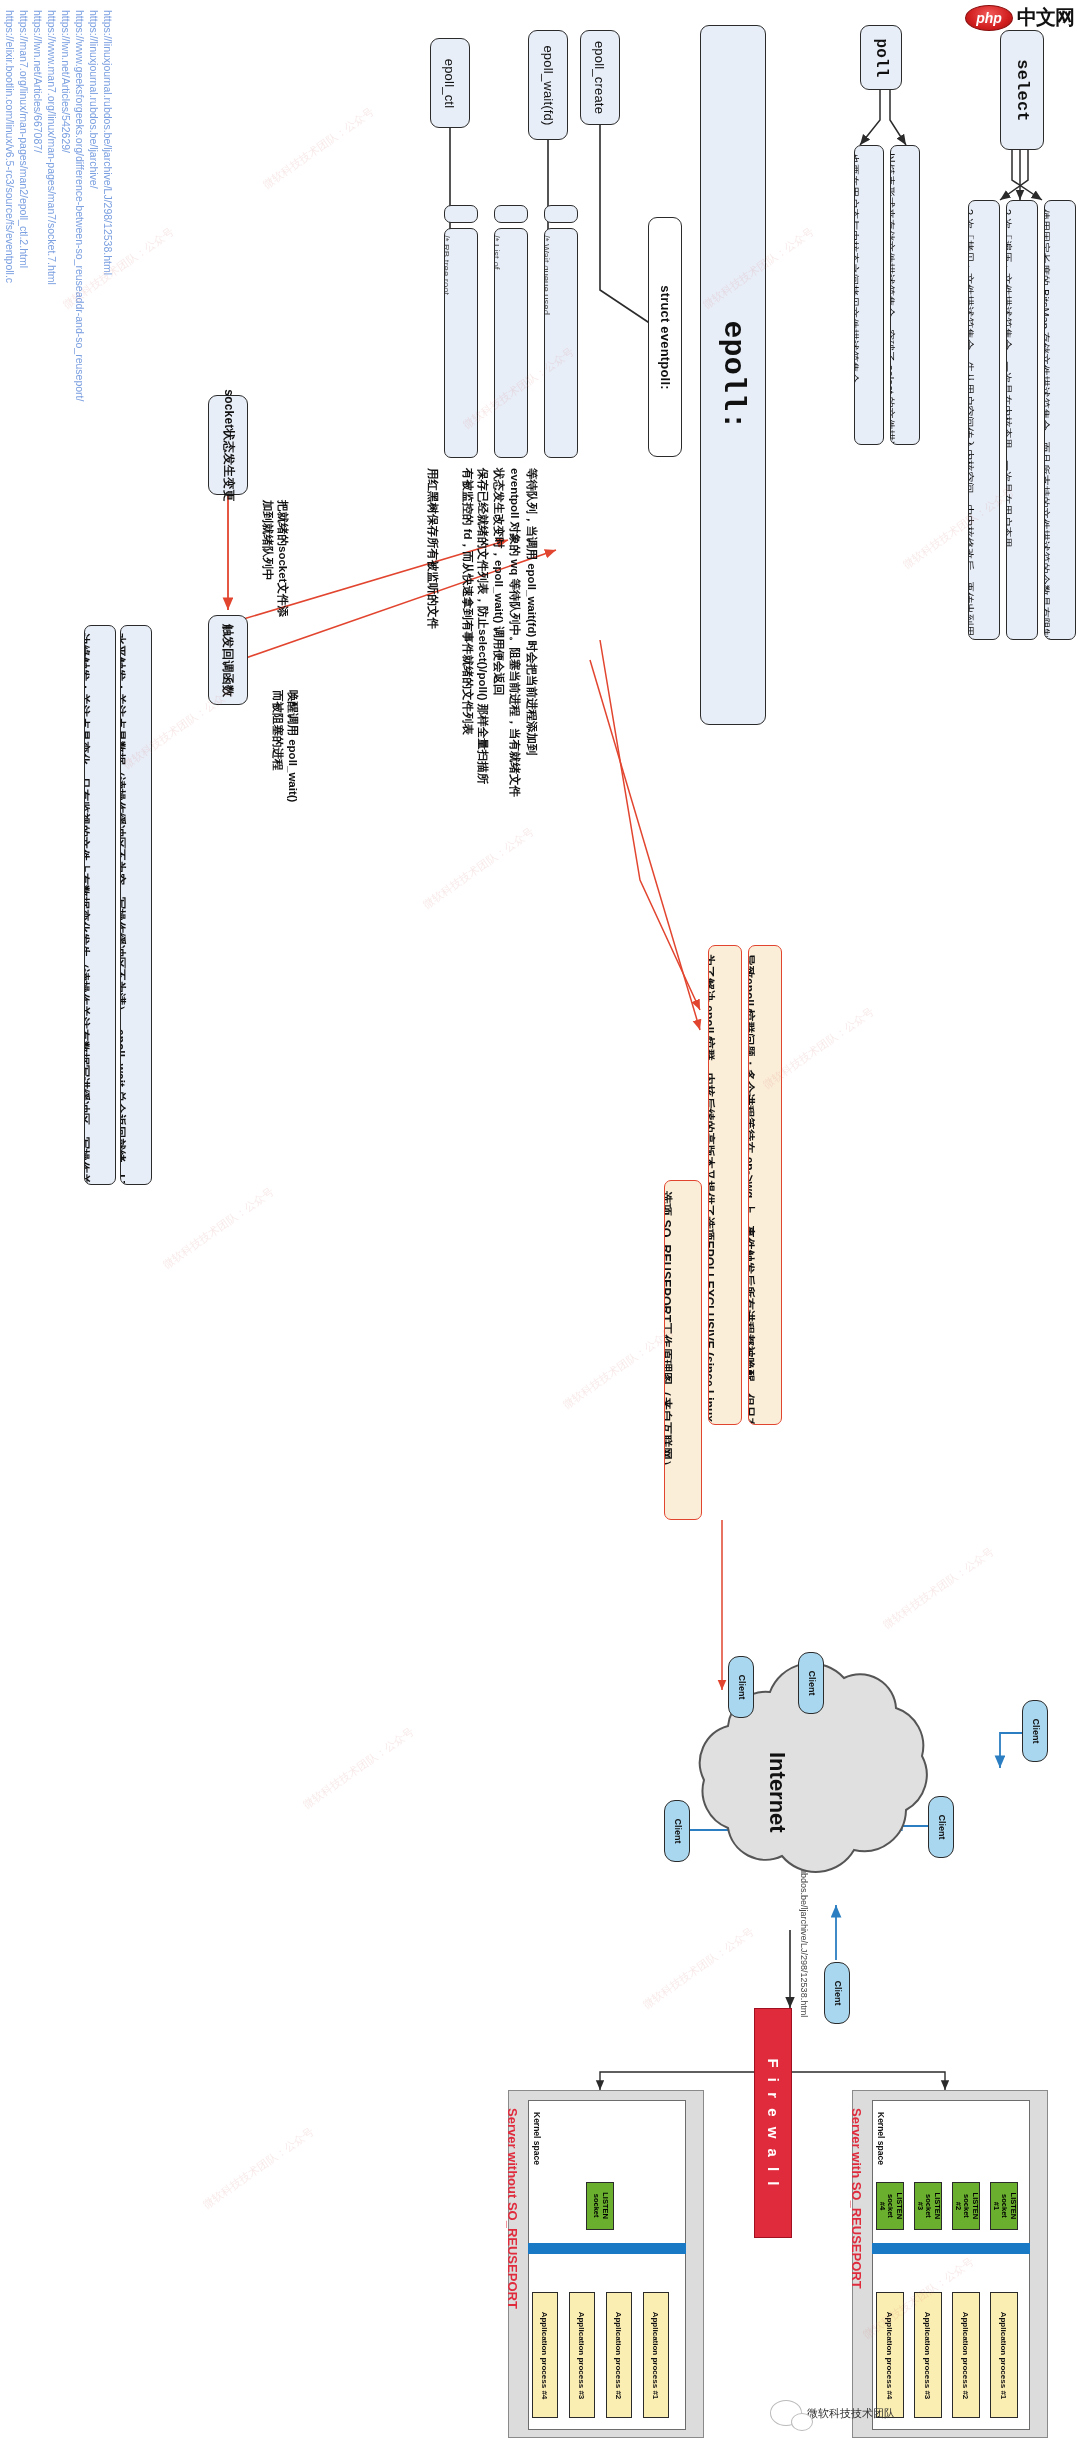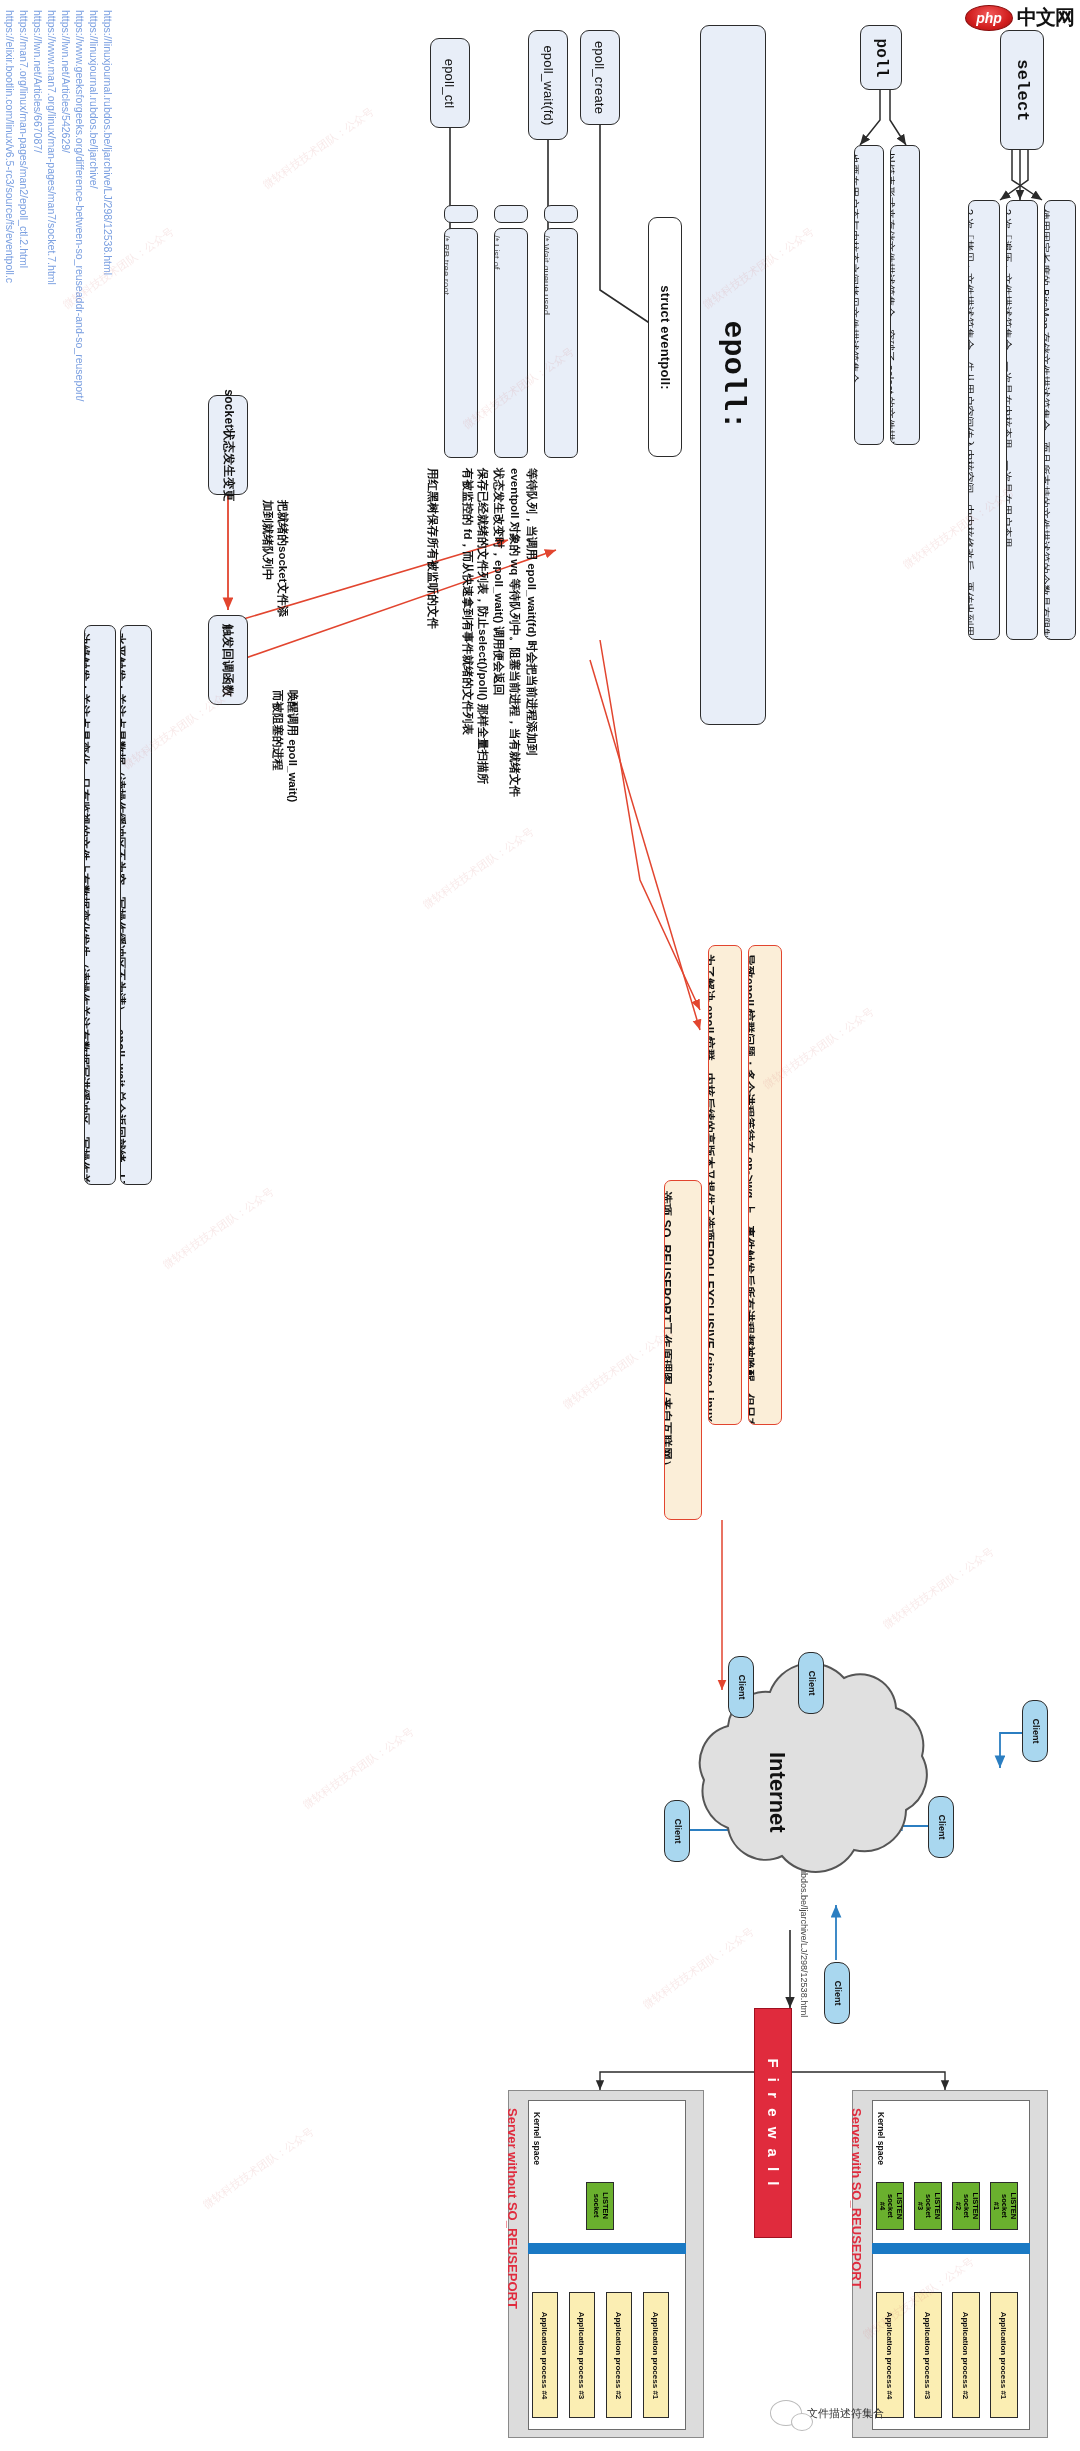--- a/index.html
+++ b/index.html
@@ -387,21 +387,21 @@
 </div>
 <div class="appproc" style="left:606px;top:2292px;width:26px;height:126px;">
   <span>Application process #2</span>
 </div>
 <div class="appproc" style="left:643px;top:2292px;width:26px;height:126px;">
   <span>Application process #1</span>
 </div>
 
 <div id="wechat" style="left:770px;top:2400px;">
   <div class="bub"></div>
-  <div class="txt">文件描述符集合</div>
+  <div class="txt">微软科技技术团队</div>
 </div>
 
 <div>
   <div class="wm" style="left:60px;top:300px;transform:rotate(-35deg);">微软科技技术团队：公众号</div>
   <div class="wm" style="left:260px;top:180px;transform:rotate(-35deg);">微软科技技术团队：公众号</div>
   <div class="wm" style="left:460px;top:420px;transform:rotate(-35deg);">微软科技技术团队：公众号</div>
   <div class="wm" style="left:700px;top:300px;transform:rotate(-35deg);">微软科技技术团队：公众号</div>
   <div class="wm" style="left:900px;top:560px;transform:rotate(-35deg);">微软科技技术团队：公众号</div>
   <div class="wm" style="left:120px;top:760px;transform:rotate(-35deg);">微软科技技术团队：公众号</div>
   <div class="wm" style="left:420px;top:900px;transform:rotate(-35deg);">微软科技技术团队：公众号</div>

